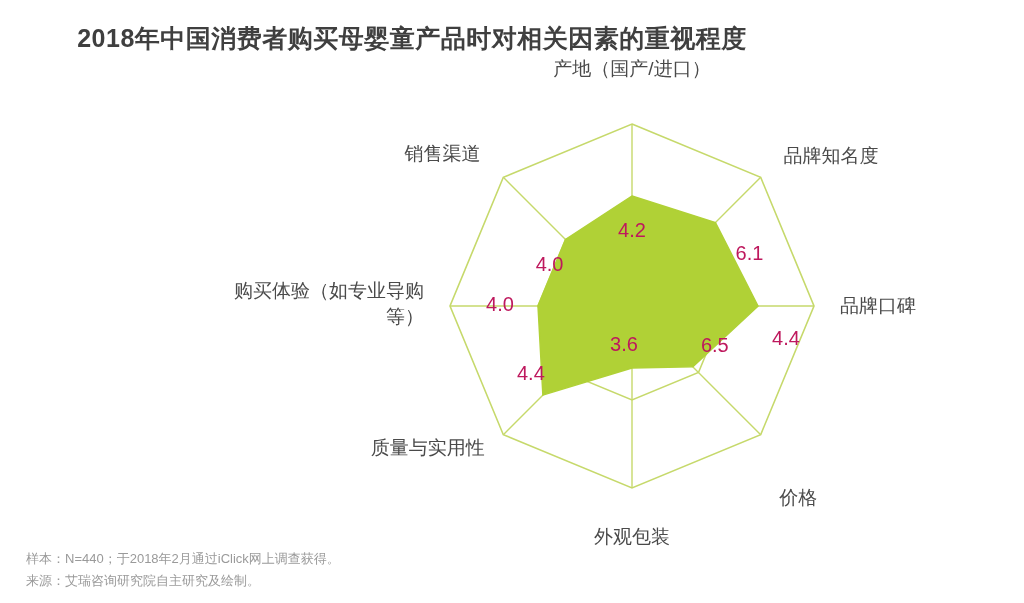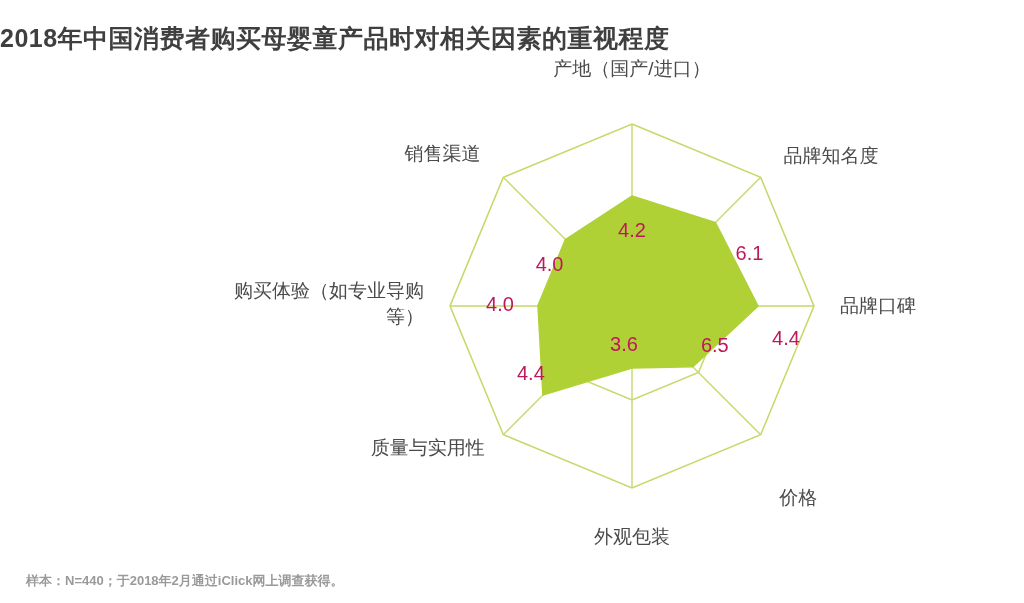--- a/index.html
+++ b/index.html
@@ -15,21 +15,21 @@
     font-family: "Liberation Sans", "DejaVu Sans", sans-serif;
     color: #3a3a3a;
   }
 
   
   #chart-title {
     position: absolute;
     left: 0;
     top: 22px;
     width: 824px;
-    text-align: left;
+    text-align: center;
     font-size: 25px;
     font-weight: bold;
     letter-spacing: 0.5px;
     color: #3f3f3f;
     white-space: nowrap;
   }
 
   
   #radar-chart {
     position: absolute;
@@ -66,21 +66,20 @@
   }
 
   
   #footnotes {
     position: absolute;
     left: 26px;
     bottom: 10px;
     font-size: 13px;
     color: #9a9a9a;
     line-height: 1.75;
-    font-weight: bold;
   }
   .footnote-line { white-space: nowrap; }
 </style>
 </head>
 <body>
 
 <div id="chart-title">2018年中国消费者购买母婴童产品时对相关因素的重视程度</div>
 
 <div id="radar-chart">
   <svg id="radar-svg" width="1024" height="603">
@@ -121,13 +120,14 @@
     <div class="value-label" style="left: 786px; top: 338px;">4.4</div>
     <div class="value-label" style="left: 714.811px; top: 344.811px;">6.5</div>
     <div class="value-label" style="left: 624px; top: 344px;">3.6</div>
     <div class="value-label" style="left: 530.905px; top: 373.095px;">4.4</div>
     <div class="value-label" style="left: 500px; top: 304px;">4.0</div>
     <div class="value-label" style="left: 549.532px; top: 263.532px;">4.0</div>
   </div>
 
 <div id="footnotes">
   <div class="footnote-line">样本：N=440；于2018年2月通过iClick网上调查获得。</div>
+  <div class="footnote-line">来源：艾瑞咨询研究院自主研究及绘制。</div>
 </div>
 
 </body></html>

